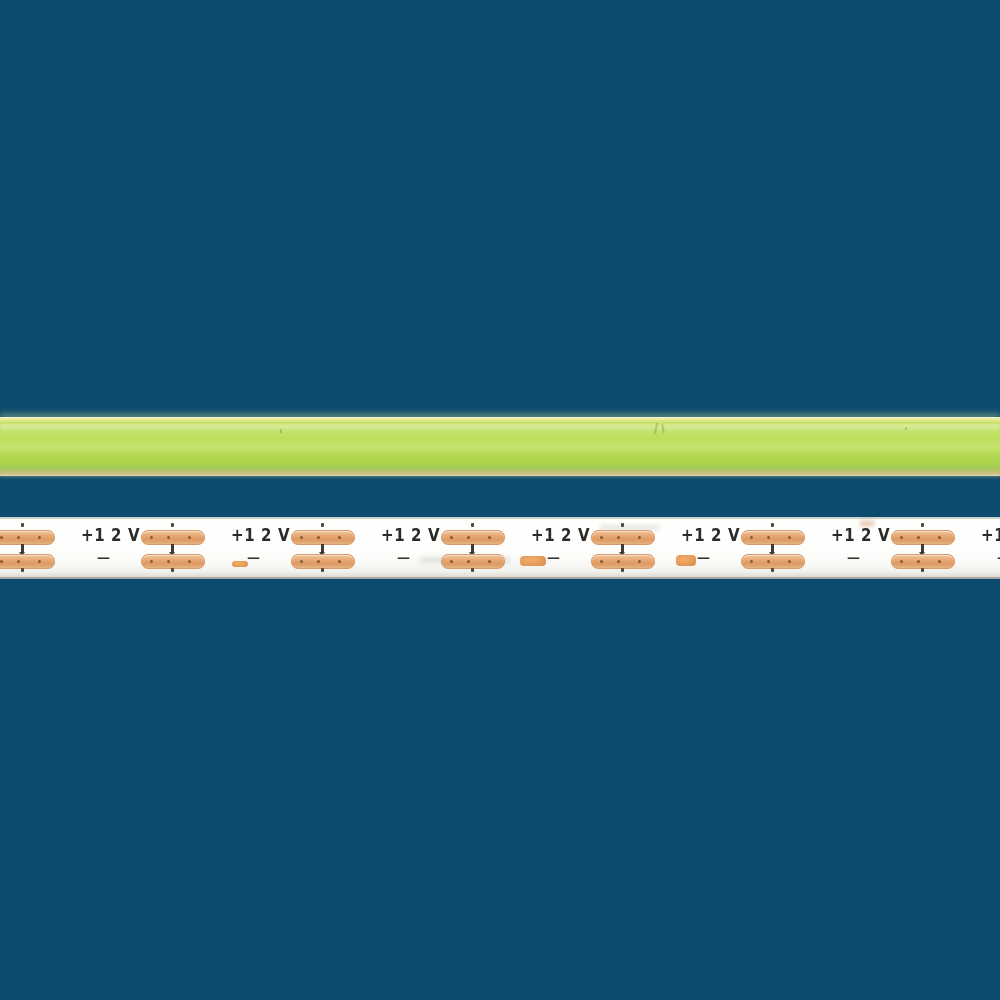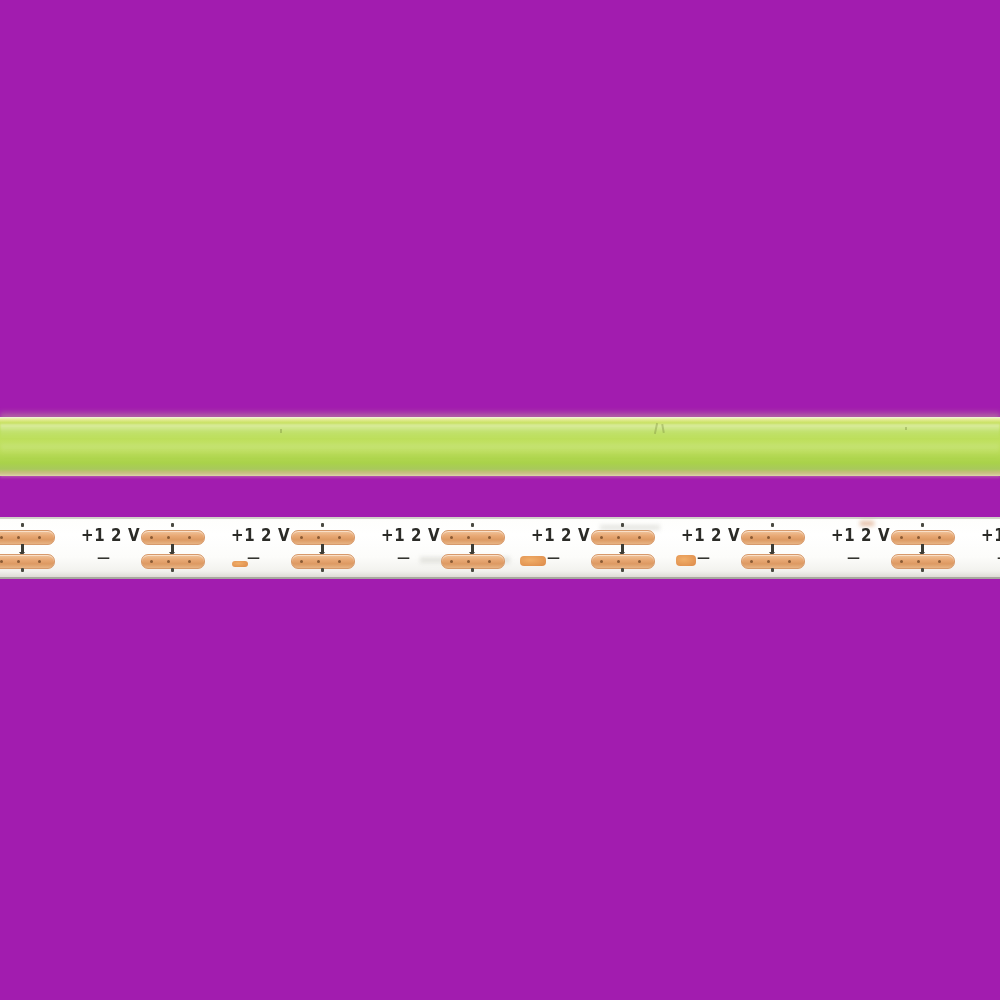--- a/index.html
+++ b/index.html
@@ -11,21 +11,21 @@
     width: 1000px;
     height: 1000px;
     overflow: hidden;
     font-family: "Liberation Sans", sans-serif;
   }
 
   #stage {
     position: relative;
     width: 1000px;
     height: 1000px;
-    background: #a21caf;
+    background: #0c4a6e;
   }
 
   
   .lit-bar {
     position: absolute;
     left: 0;
     width: 1000px;
     top: 417px;
     height: 59px;
   }

